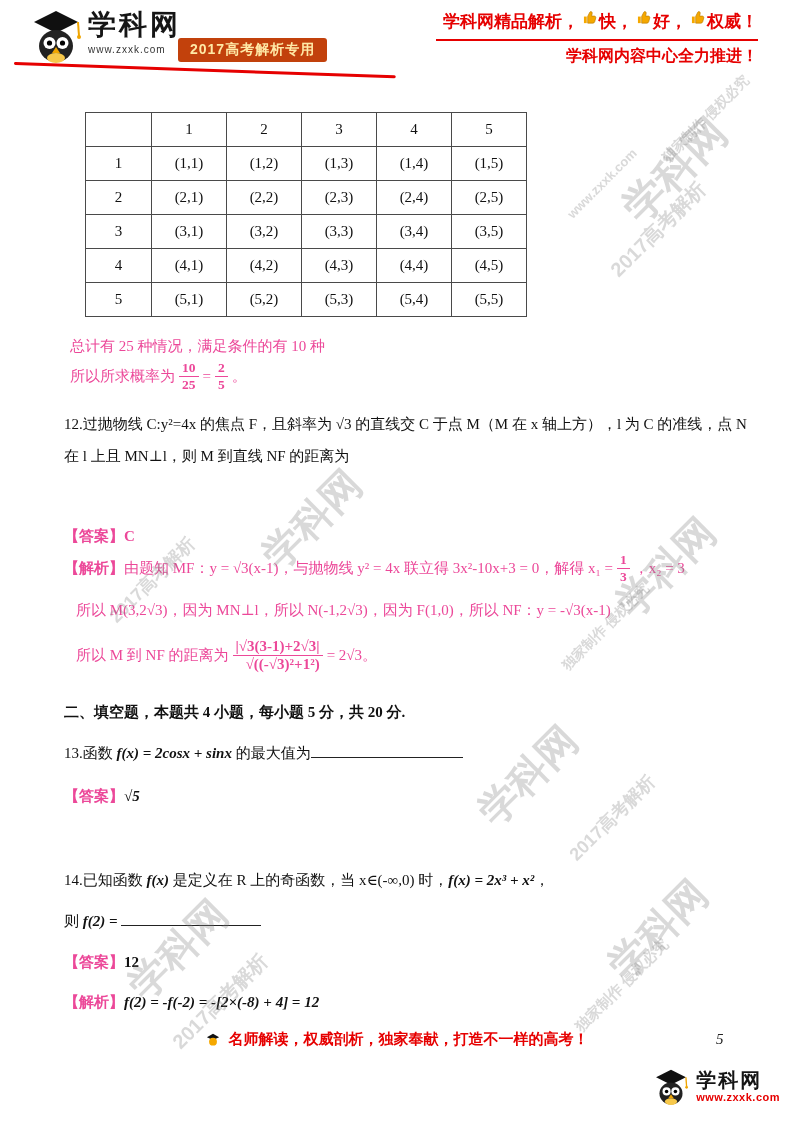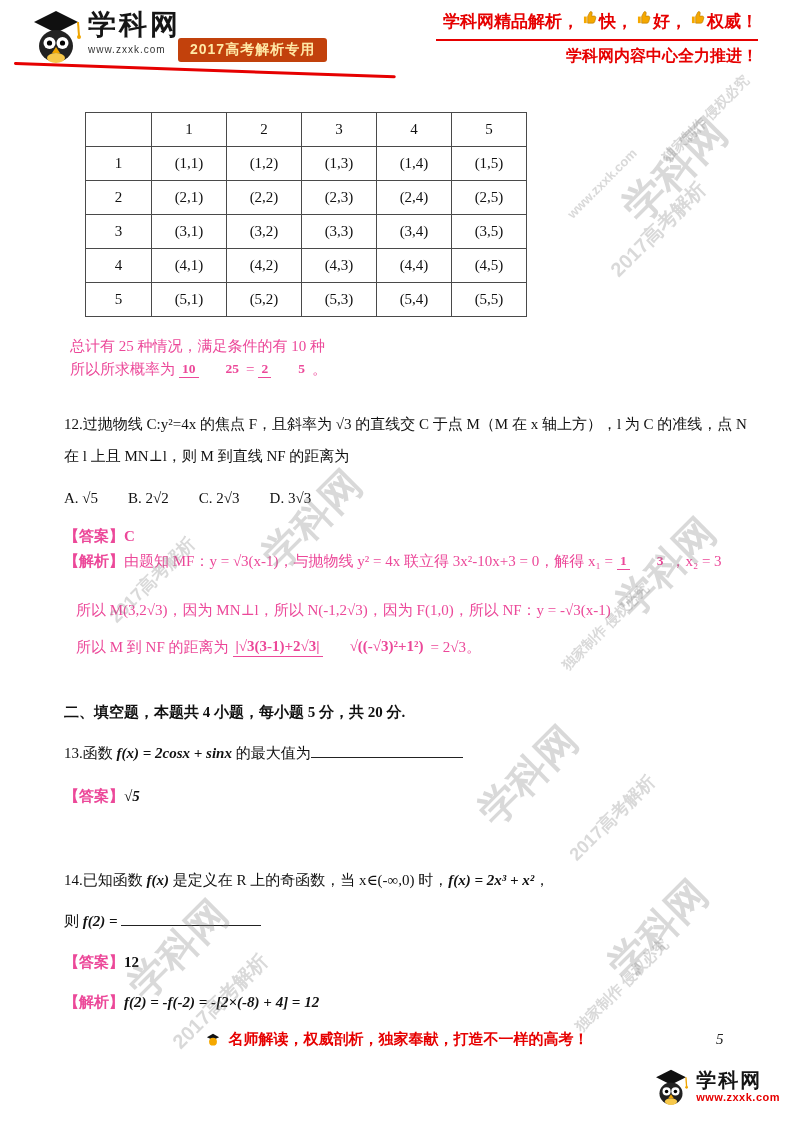--- a/index.html
+++ b/index.html
@@ -7,21 +7,21 @@
         font-family:"Liberation Serif","DejaVu Serif",serif;color:#111;}
   .abs{position:absolute;}
   .sans{font-family:"Liberation Sans","DejaVu Sans",sans-serif;}
   .red{color:#ec4899;}
   .line{font-size:15px;line-height:1.45;white-space:nowrap;}
   .flexline{display:flex;align-items:center;white-space:nowrap;font-size:15px;}
   .flexline > span{white-space:pre;}
   .lbl{font-weight:bold;}
   .bnum{font-weight:bold;}
   .mathb{font-weight:bold;font-style:italic;}
-  .frac{display:inline-flex;flex-direction:row;align-items:flex-start;line-height:1.15;margin:0 4px;font-weight:bold;font-size:13.5px;gap:24px;}
+  .frac{display:inline-flex;flex-direction:column;align-items:flex-end;line-height:1.15;margin:0 4px;font-weight:bold;font-size:13.5px;}
   .frac .fnum{border-bottom:1.3px solid currentColor;padding:0 3px;}
   .frac .fden{padding:0 3px;}
   .frac.big{font-size:15px;}
   .blank{display:inline-block;height:15px;border-bottom:1px solid #222;}
   
   .brand{font-weight:bold;font-size:28px;letter-spacing:3px;color:#151515;}
   .brand-url{font-size:10px;color:#333;letter-spacing:1px;}
   .banner{background:#c2410c;color:#ffe9a6;font-weight:bold;font-size:14px;padding:3px 12px;border-radius:3px;letter-spacing:1px;}
   .swoosh{width:382px;height:2.5px;background:#e60000;transform:rotate(2deg);transform-origin:left center;border-radius:2px;}
   .slogan{display:flex;align-items:flex-start;font-weight:bold;font-size:17px;color:#e60000;}
@@ -168,26 +168,20 @@
     <span>=</span>
     <span class="frac">
       <span class="fnum">2</span>
       <span class="fden">5</span>
     </span>
     <span>。</span>
   </div>
 
   <div class="abs line" style="left:64px;top:414px">12.过抛物线 C:y²=4x 的焦点 F，且斜率为 √3 的直线交 C 于点 M（M 在 x 轴上方），l 为 C 的准线，点 N</div>
   <div class="abs line" style="left:64px;top:446px">在 l 上且 MN⊥l，则 M 到直线 NF 的距离为</div>
-  <div class="abs line" style="left:64px;top:488px;display:flex;gap:30px">
-    <span>A. √5</span>
-    <span>B. 2√2</span>
-    <span>C. 2√3</span>
-    <span>D. 3√3</span>
-  </div>
   <div class="abs line red" style="left:64px;top:526px">
     <span class="lbl">【答案】</span><span class="lbl">C</span>
   </div>
   <div class="abs flexline red" style="left:64px;top:552px">
     <span class="lbl">【解析】</span>
     <span>由题知 MF：y = √3(x-1)，与抛物线 y² = 4x 联立得 3x²-10x+3 = 0，解得 x₁ =</span>
     <span class="frac">
       <span class="fnum">1</span>
       <span class="fden">3</span>
     </span>

